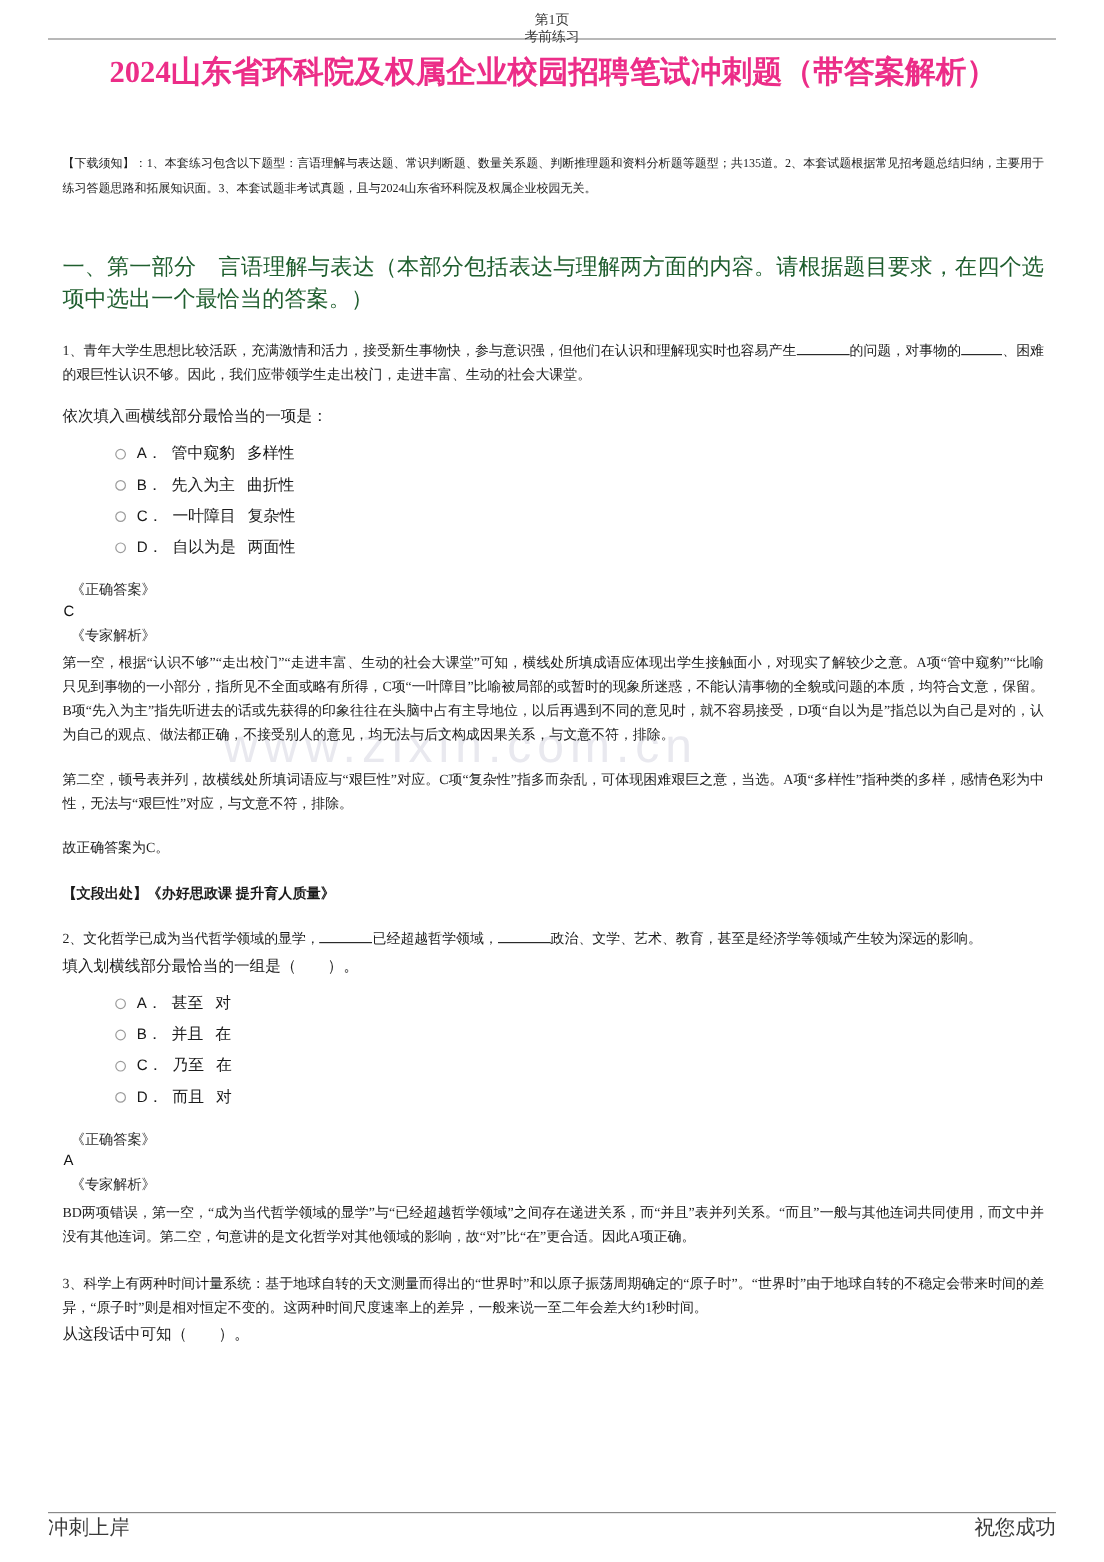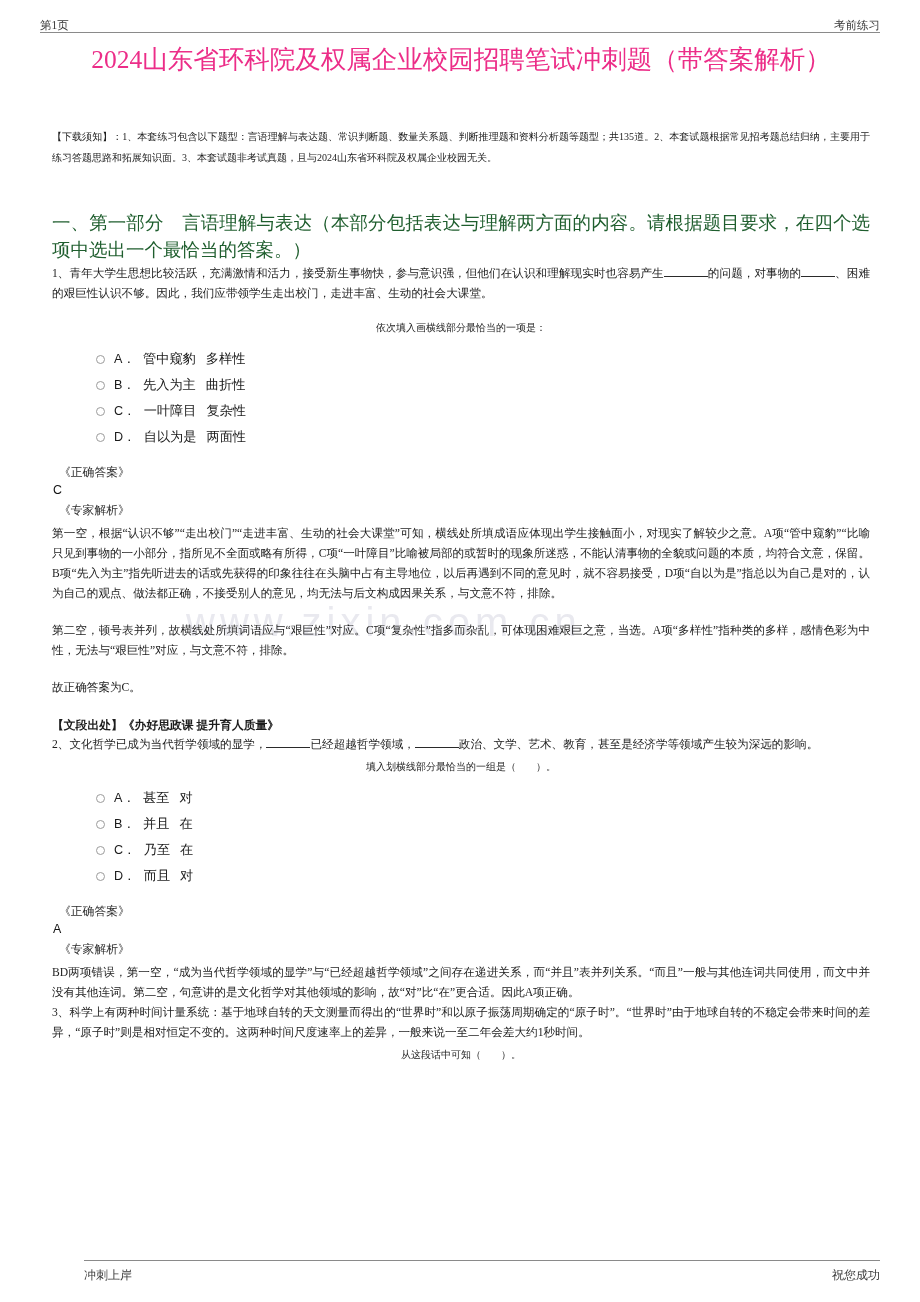--- a/index.html
+++ b/index.html
@@ -21,46 +21,46 @@
 
   
   .run-header {
     position: absolute;
     top: 10px;
     left: 40px;
     right: 40px;
     height: 22px;
     border-bottom: 1.4px solid #8a8a8a;
     display: flex;
-    align-items: flex-end;
+    align-items: center;
     justify-content: space-between;
     font-size: 11.5px;
     color: #3a3a3a;
     line-height: 14px;
     font-family: "Liberation Serif", "DejaVu Serif", serif;
+    flex-direction: column;
   }
   .run-header .hdr-left { letter-spacing: 0; }
   .run-header .hdr-right { letter-spacing: 0; }
 
   
   .run-footer {
     position: absolute;
     bottom: 18px;
     left: 40px;
     right: 40px;
     height: 24px;
     border-top: 1.6px solid #8a8a8a;
     display: flex;
     align-items: flex-end;
     justify-content: space-between;
-    font-size: 12px;
+    font-size: 17px;
     color: #3a3a3a;
     padding-top: 6px;
     box-sizing: border-box;
-    margin-left: 44px;
   }
 
   
   .watermark {
     position: absolute;
     left: 186px;
     top: 600px;
     font-size: 40px;
     letter-spacing: 5px;
     color: #e9e9ef;
@@ -78,21 +78,21 @@
     right: 50px;
     top: 36px;
     z-index: 2;
   }
 
   .doc-title {
     color: #ec2d88;
     font-size: 25.5px;
     line-height: 36px;
     text-align: center;
-    font-weight: 400;
+    font-weight: 700;
     margin: 6px 0 0 0;
     font-family: "Liberation Serif", "DejaVu Serif", serif;
     letter-spacing: 0px;
   }
 
   .notice {
     margin-top: 48px;
     font-size: 10px;
     line-height: 21px;
     color: #1c1c1c;
@@ -105,36 +105,36 @@
     font-size: 18.5px;
     line-height: 27px;
     margin-top: 42px;
     text-align: justify;
   }
 
   .q-stem {
     font-size: 11.6px;
     line-height: 20px;
     color: #1c1c1c;
+    margin-top: 19px;
     text-align: justify;
   }
   .q-stem .blank {
     display: inline-block;
     border-bottom: 1px solid #2a2a2a;
     vertical-align: baseline;
   }
   .blank-wide { width: 44px; }
   .blank-narrow { width: 34px; }
 
   .q-prompt {
-    font-size: 10px;
+    font-size: 13px;
     line-height: 20px;
     color: #1c1c1c;
     margin-top: 14px;
-    text-align: center;
   }
   .q-prompt-tight {
     margin-top: 2px;
   }
 
   .options {
     margin-top: 8px;
     padding-left: 44px;
   }
   .option-row {

